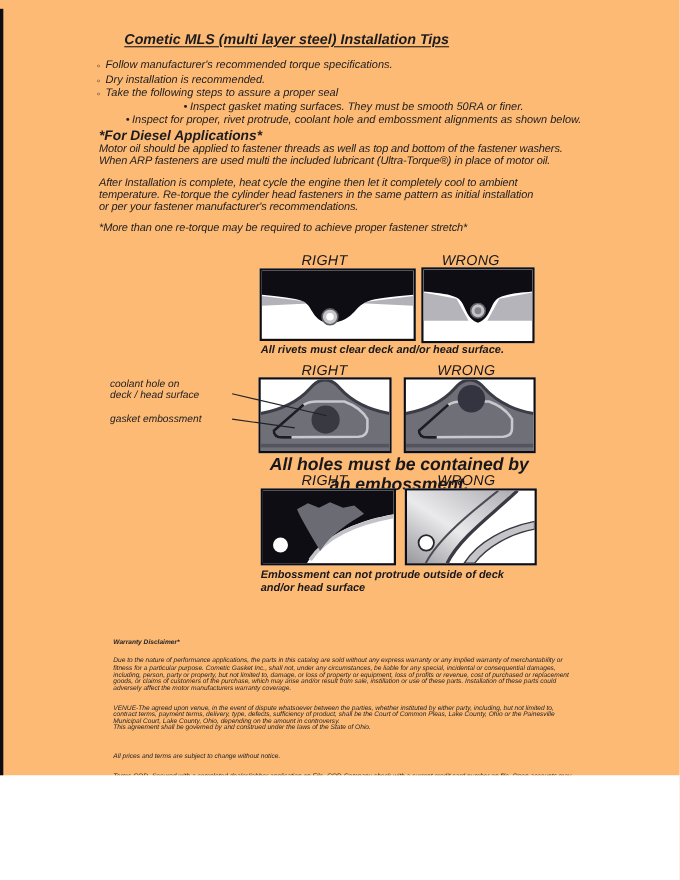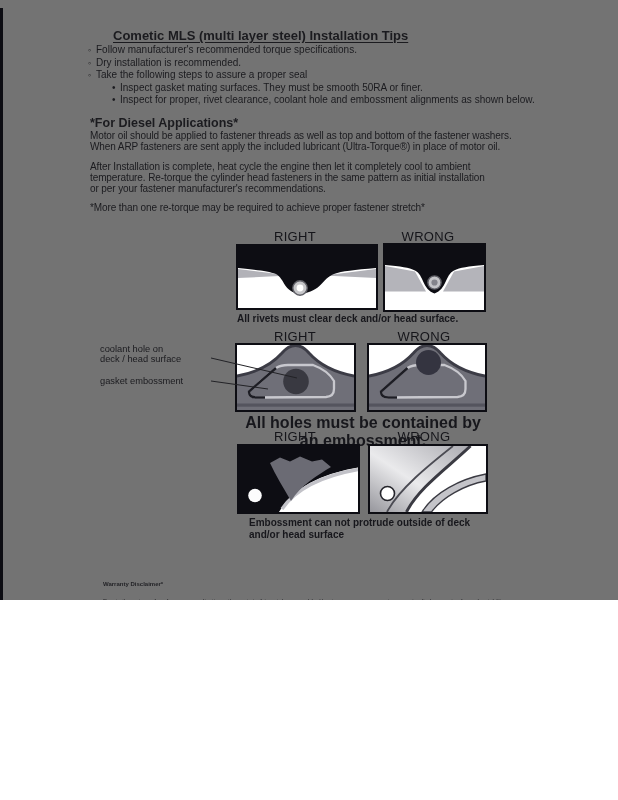--- a/index.html
+++ b/index.html
@@ -1,36 +1,36 @@
 <!DOCTYPE html>
 <html><head>
 <meta charset="utf-8">
 <style>
   html,body{margin:0;padding:0;background:#fff;}
-  .page{position:relative;width:618px;height:600px;background:#737373;overflow:hidden;
-        font-family:"Liberation Sans", sans-serif;color:#1b1b1f;}
+  .page{position:relative;width:618px;height:705px;background:#fdba74;overflow:hidden;
+        font-family:"Liberation Sans", sans-serif;color:#1b1b1f;font-style:italic;}
   .edge-rule{position:absolute;left:0;top:8px;width:2.5px;height:789px;background:#0d0d13;}
   .title{position:absolute;left:113px;top:28px;font-size:13px;font-weight:bold;
          text-decoration:underline;text-underline-offset:2px;letter-spacing:0;white-space:nowrap;}
-  .bullets{position:absolute;left:88px;top:44px;font-size:10px;line-height:12.6px;white-space:nowrap;}
+  .bullets{position:absolute;left:88px;top:54px;font-size:10px;line-height:12.6px;white-space:nowrap;}
   .bullets .b .mk{display:inline-block;width:8px;font-size:9px;vertical-align:top;}
-  .bullets .sb{padding-left:24px;}
+  .bullets .sb{padding-left:24px;text-align:center;}
   .bullets .sb .mk2{display:inline-block;width:8px;font-size:10px;vertical-align:top;}
   .h2{position:absolute;left:90px;top:116px;font-size:12.5px;font-weight:bold;white-space:nowrap;}
   .para{position:absolute;left:90px;width:480px;font-size:10px;line-height:10.8px;
         letter-spacing:-0.1px;white-space:pre-line;}
   .p1{top:131px;} .p2{top:162px;} .note{top:203px;white-space:nowrap;}
   .diag-label{position:absolute;transform:translateX(-50%);font-size:13px;color:#15151a;
               letter-spacing:0.3px;white-space:nowrap;text-align:right;}
   .panel{position:absolute;background:#fff;border:2px solid #0d0d13;}
   .panel svg{display:block;}
   .caption{position:absolute;font-weight:bold;color:#17171c;white-space:pre-line;}
   .cap1{left:237px;top:313px;font-size:10px;}
   .cap2{left:235px;top:414px;width:256px;text-align:center;font-size:16px;}
-  .cap3{left:237px;top:517px;font-size:10px;line-height:11.5px;margin-left:12px;}
+  .cap3{left:237px;top:517px;font-size:10px;line-height:11.5px;}
   .annot{position:absolute;left:100px;width:110px;text-align:left;font-size:9.3px;
          line-height:10px;color:#1b1b1f;white-space:pre-line;}
   .an1{top:344px;} .an2{top:376px;}
   .leaders{position:absolute;left:205px;top:348px;z-index:5;pointer-events:none;}
   .legal{position:absolute;left:103px;top:575px;width:420px;font-size:6px;line-height:6.15px;
          color:#232327;white-space:pre-line;}
   .legal .lh{font-weight:bold;margin:0 0 5px 0;}
   .legal p{margin:0 0 5.5px 0;}
   .legal p.gap-lg{margin-bottom:13px;}
   .legal p.gap-md{margin-bottom:7.5px;}
@@ -44,26 +44,26 @@
 
   <div class="edge-rule"></div>
 
   <div class="title">Cometic MLS (multi layer steel) Installation Tips</div>
 
   <div class="bullets">
     <div class="b"><span class="mk">◦</span><span>Follow manufacturer's recommended torque specifications.</span></div>
     <div class="b"><span class="mk">◦</span><span>Dry installation is recommended.</span></div>
     <div class="b"><span class="mk">◦</span><span>Take the following steps to assure a proper seal</span></div>
     <div class="sb"><span class="mk2">•</span><span>Inspect gasket mating surfaces.  They must be smooth 50RA or finer.</span></div>
-    <div class="sb"><span class="mk2">•</span><span>Inspect for proper, rivet clearance, coolant hole and embossment alignments as shown below.</span></div>
+    <div class="sb"><span class="mk2">•</span><span>Inspect for proper, rivet protrude, coolant hole and embossment alignments as shown below.</span></div>
   </div>
 
   <div class="h2">*For Diesel Applications*</div>
   <div class="para p1">Motor oil should be applied to fastener threads as well as top and bottom of the fastener washers.
-When ARP fasteners are sent apply the included lubricant (Ultra-Torque®) in place of motor oil.</div>
+When ARP fasteners are used multi the included lubricant (Ultra-Torque®) in place of motor oil.</div>
   <div class="para note">*More than one re-torque may be required to achieve proper fastener stretch*</div>
   <div class="para p2">After Installation is complete, heat cycle the engine then let it completely cool to ambient
 temperature. Re-torque the cylinder head fasteners in the same pattern as initial installation
 or per your fastener manufacturer's recommendations.</div>
 
   <span class="diag-label" style="left:295px;top:229px;">RIGHT</span>
   <span class="diag-label" style="left:428px;top:229px;">WRONG</span>
 
   <div class="panel" style="left:236px;top:244px;">
     <svg width="138" height="62" viewBox="0 0 138 62">

